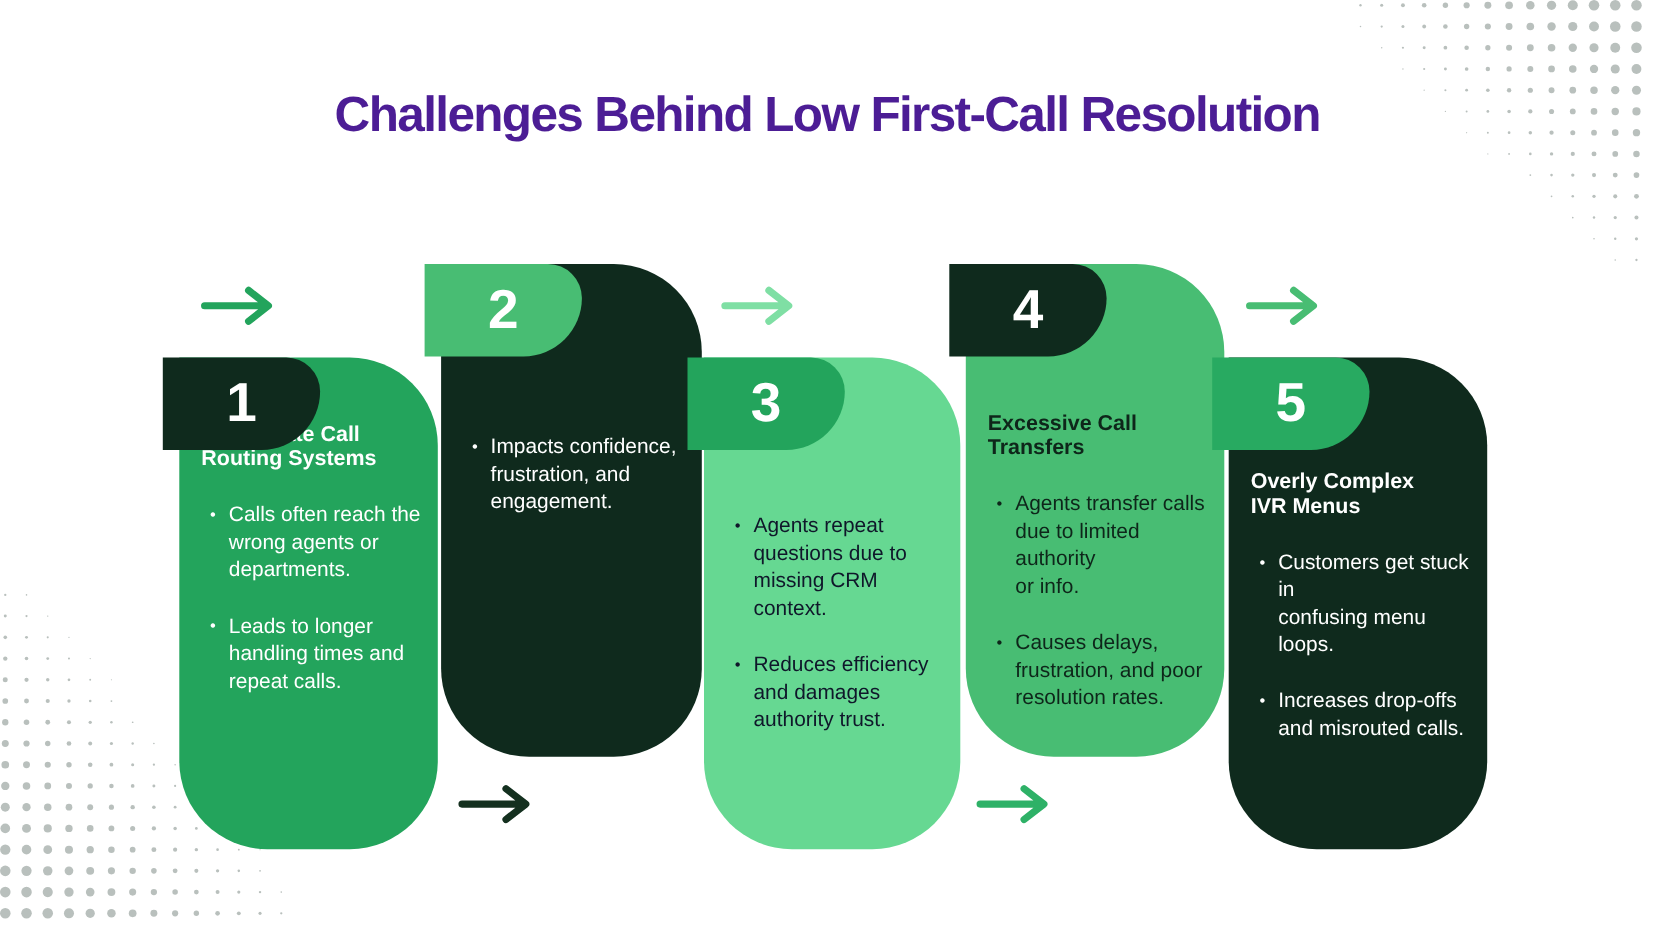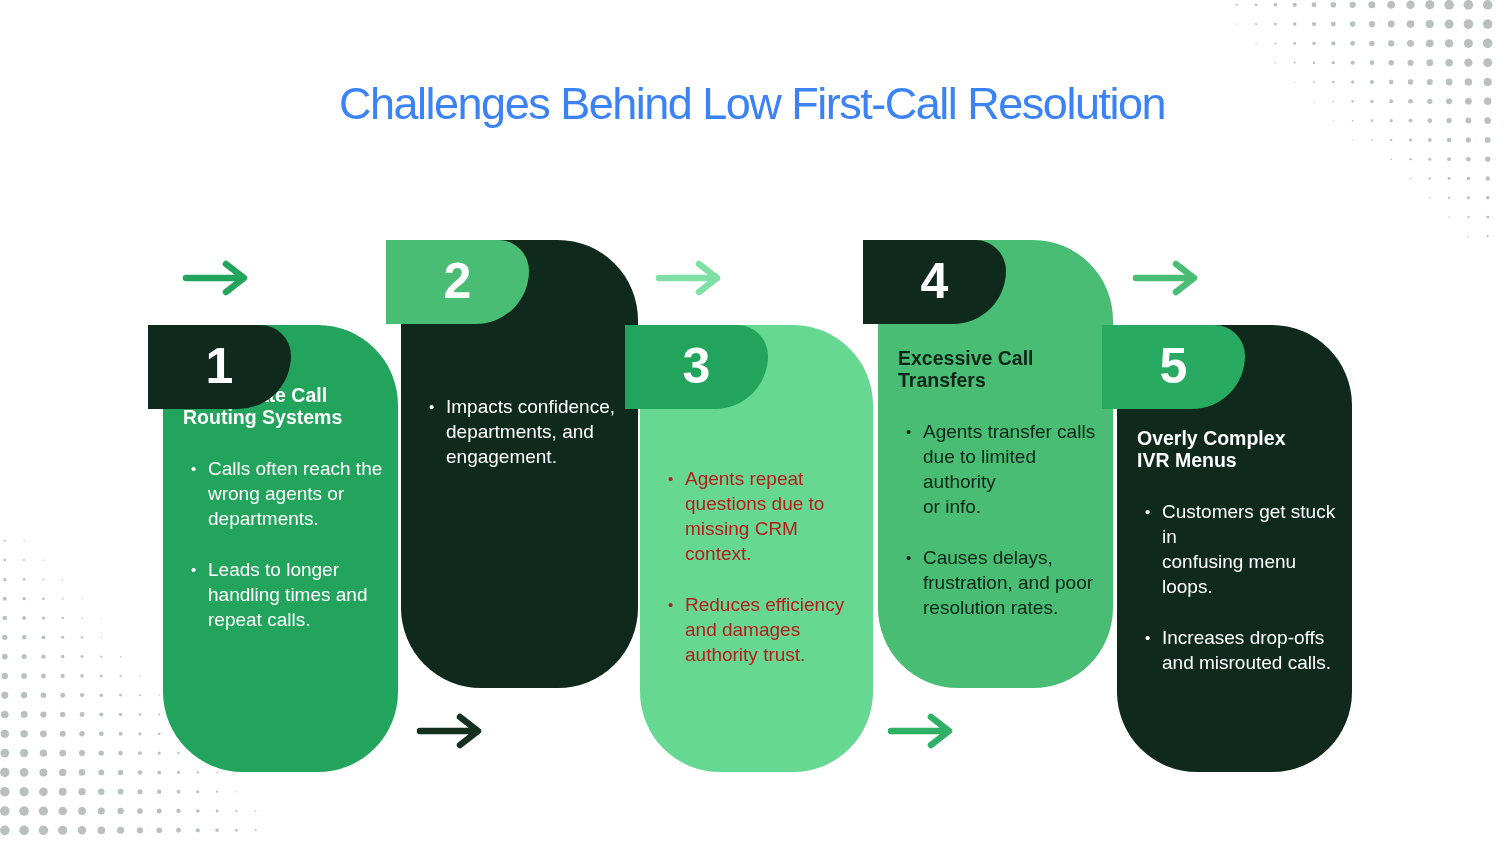--- a/index.html
+++ b/index.html
@@ -3,22 +3,22 @@
 <meta charset="utf-8">
 <style>
   html,body{margin:0;padding:0;background:#ffffff;}
   #page{
     position:relative;width:1504px;height:846px;overflow:hidden;
     background:#ffffff;font-family:"Liberation Sans","DejaVu Sans",sans-serif;
   }
   
   .main-title{
     position:absolute;left:0;top:78px;width:100%;
-    text-align:center;font-size:45px;font-weight:400;letter-spacing:-1.5px;
-    color:#3b82f6;margin:0;
+    text-align:center;font-size:45px;font-weight:700;letter-spacing:-1.5px;
+    color:#4c1d95;margin:0;
   }
   
   .halftone{position:absolute;z-index:0;}
   #ht-tr{right:0;top:0;}
   #ht-bl{left:0;top:536px;}
   
   .card{
     position:absolute;z-index:2;
     border-radius:0 80px 80px 80px;
   }
@@ -49,24 +49,24 @@
   
   .c1{left:163px;top:325px;width:235px;height:447px;background:#23a45c;color:#ffffff;}
   .c1 .tab{background:#0f2a1d;}
   .c1 .content{padding-top:60px;}
   .c2{left:401px;top:240px;width:237px;height:448px;background:#0f2a1d;color:#ffffff;}
   .c2 .tab{background:#48bd73;}
   .c2 .content{padding-top:126px;}
   .c3{left:640px;top:325px;width:233px;height:447px;background:#66d892;color:#123d27;}
   .c3 .tab{background:#23a45c;}
   .c3 .content{padding-top:113px;}
-  .c3 .bullets li{color:#b91c1c;}
+  .c3 .bullets li{color:#0f172a;}
   .c4{left:878px;top:240px;width:235px;height:448px;background:#48bd73;color:#0e261a;}
   .c4 .tab{background:#0f2a1d;}
-  .c4 .content{padding-top:108px;}
+  .c4 .content{padding-top:108px;margin-top:27px;}
   .c5{left:1117px;top:325px;width:235px;height:447px;background:#0f2a1d;color:#ffffff;}
   .c5 .tab{background:#28aa61;}
   .c5 .content{padding-top:103px;}
   
   .arrow{position:absolute;z-index:6;width:70px;height:38px;}
 </style>
 </head>
 <body>
 
 <div id="page">
@@ -344,21 +344,21 @@
     </div>
   </div>
 
   <div class="card c2">
     <div class="tab">
       <span class="num">2</span>
     </div>
     <div class="content">
       <ul class="bullets">
         <li>Impacts confidence,
-departments, and
+frustration, and
 engagement.</li>
       </ul>
     </div>
   </div>
 
   <div class="card c3">
     <div class="tab">
       <span class="num">3</span>
     </div>
     <div class="content">

